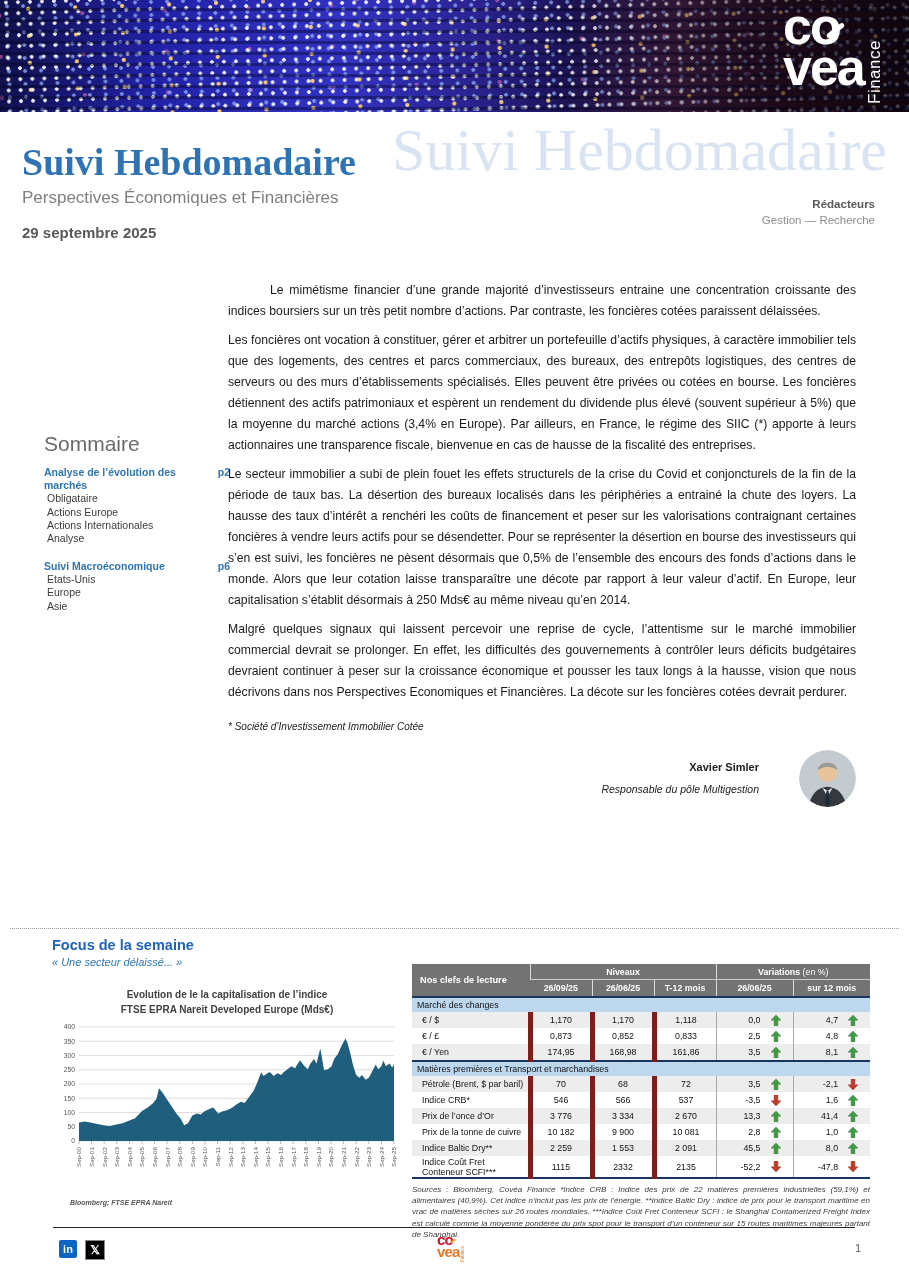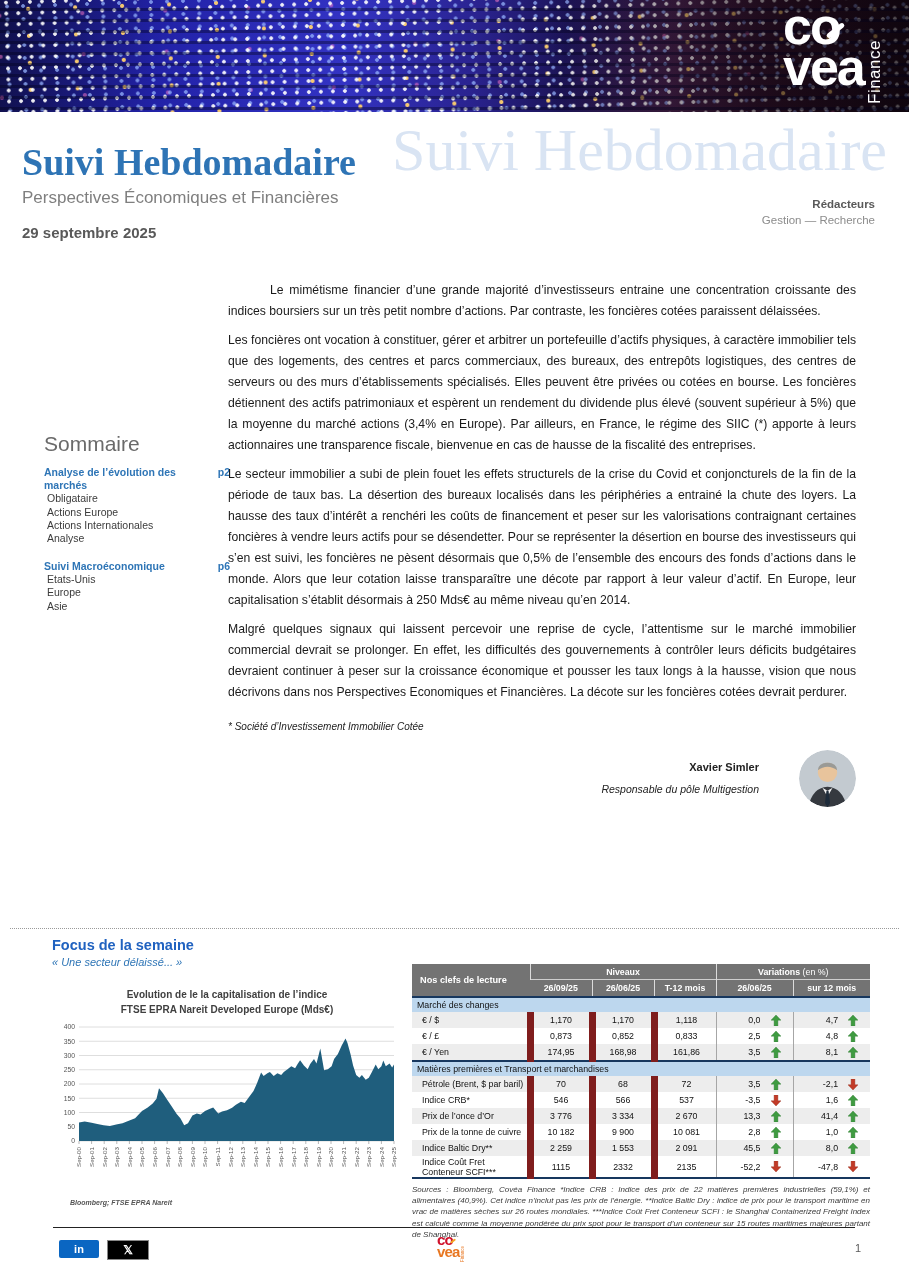--- a/index.html
+++ b/index.html
@@ -80,36 +80,36 @@
   .ktable .h1 th{height:15px;}
   .ktable .h2 th{height:16px;border-top:1px solid rgba(255,255,255,.65);}
   .ktable th.hlabel{text-align:left;padding-left:8px;font-size:9.2px;}
   .ktable .h2 th,.ktable .hgroup{text-align:center;}
   .ktable .h2 th+th, .ktable th.hgroup{border-left:1px solid rgba(255,255,255,.75);}
   .ktable .hvars .n{font-weight:normal;}
   .ktable tr.sec td{background:#bdd7ee;border-top:2px solid #17375e;font-weight:normal;color:#111;
     padding-left:5px;height:14px;font-size:8.8px;}
   .ktable tbody td{height:16px;color:#111;}
   .ktable td.lbl{padding-left:10px;}
-  .ktable td.num{text-align:center;border-left:7px solid #7f1d1d;}
+  .ktable td.num{text-align:center;border-left:5px solid #7f1d1d;}
   .ktable td.var{border-left:1px solid #a6a6a6;}
   .ktable tr.odd td{background:#ededed;}
   .ktable tr.lastrow td{height:21px;border-bottom:2px solid #17375e;}
   .varcell{display:flex;align-items:center;justify-content:flex-end;padding-right:12px;}
   .varcell .vv{min-width:26px;text-align:right;margin-right:10px;}
   .arr{width:10px;height:11px;}
   .arr.up polygon{fill:#3f9b41;stroke:#2f7a33;stroke-width:.4;}
   .arr.down polygon{fill:#c23b28;stroke:#96301f;stroke-width:.4;}
   .t-sources{font-size:8px;font-style:italic;color:#3b3b3b;line-height:1.4;margin-top:5px;
     text-align:justify;}
 
   
   .footline{position:absolute;left:53px;top:1227px;width:802px;border-top:1.5px solid #222;}
   .footicons{position:absolute;left:59px;top:1240px;display:flex;gap:8px;}
-  .fic{width:40px;height:18px;display:flex;align-items:center;justify-content:center;}
+  .fic{width:18px;height:18px;display:flex;align-items:center;justify-content:center;}
   .fic.li{background:#0a66c2;border-radius:2px;color:#fff;font-weight:bold;font-size:11px;}
   .fic.xx{background:#000;border:1px solid #888;color:#fff;font-weight:bold;font-size:12px;}
   .footlogo{position:absolute;left:437px;top:1234px;display:flex;line-height:.8;}
   .footlogo .stack{font-weight:bold;font-size:15px;letter-spacing:-.8px;position:relative;}
   .footlogo .co{color:#d0112b;}
   .footlogo .vea{color:#e87722;}
   .footlogo .slash{position:absolute;left:12.5px;top:6px;width:6px;height:1.8px;background:#f5a623;
     border-radius:1px;transform:rotate(-38deg);}
   .footlogo .vert{writing-mode:vertical-rl;transform:rotate(180deg);font-size:4.5px;color:#e87722;
     margin-left:1px;height:28px;}

